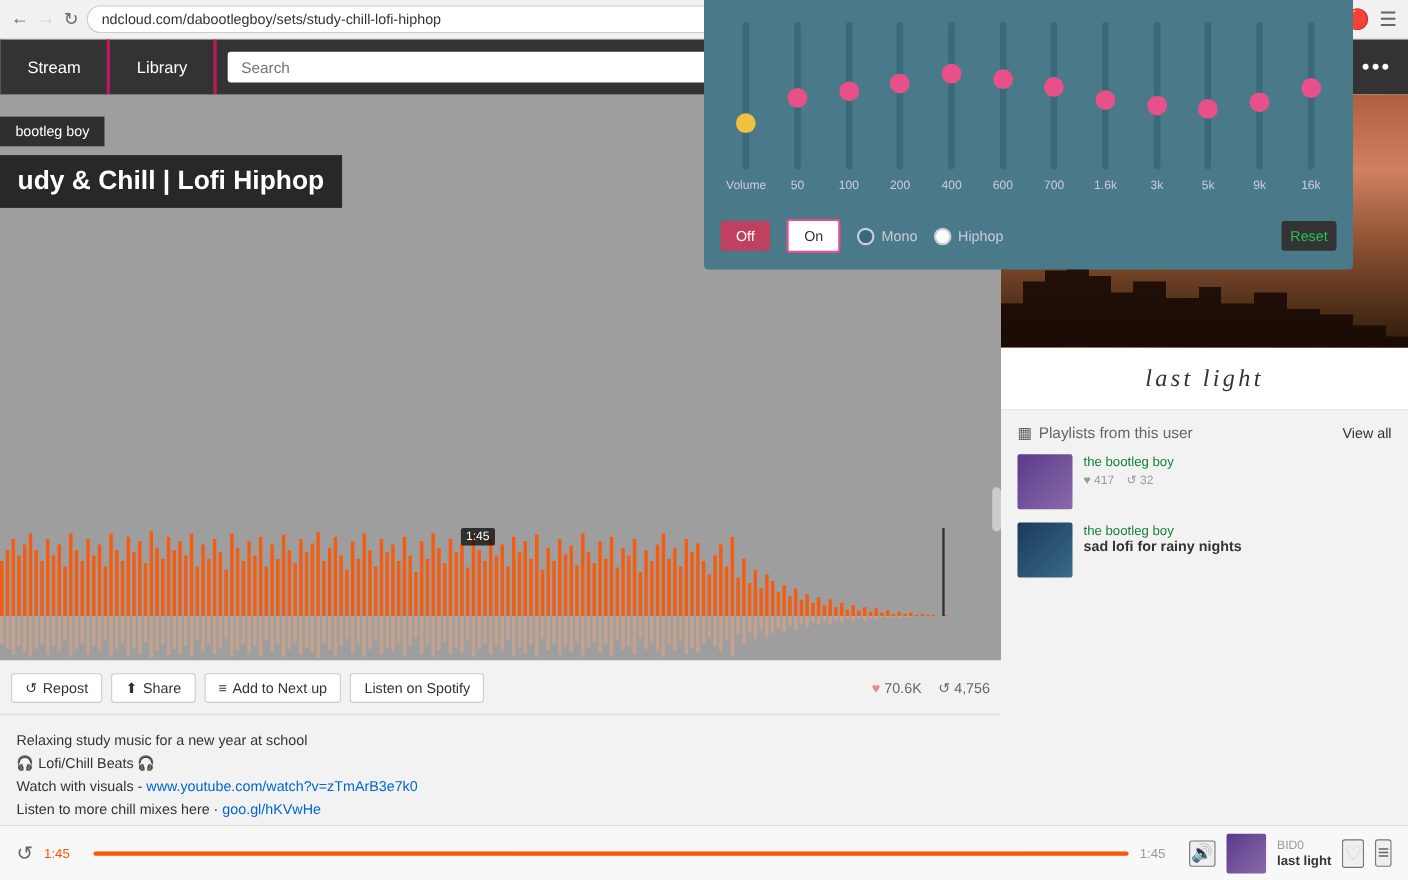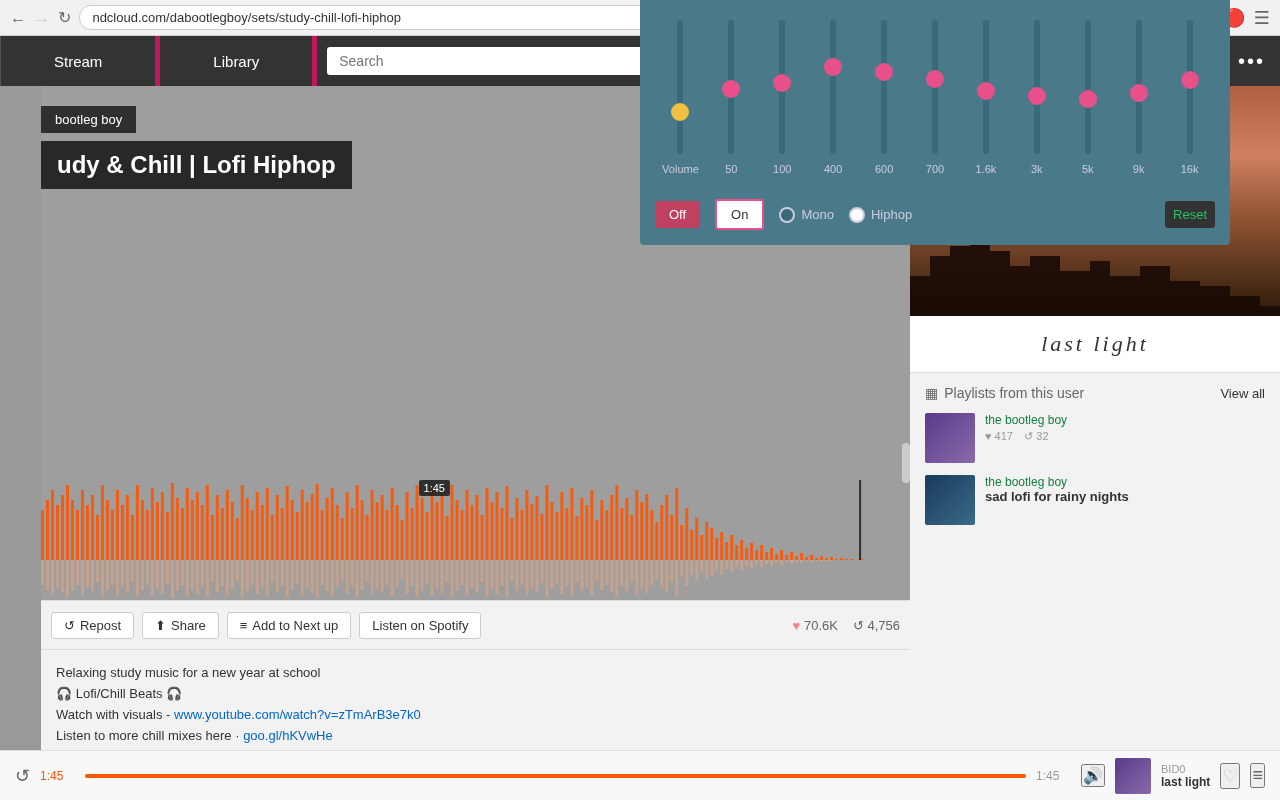--- a/index.html
+++ b/index.html
@@ -27,28 +27,28 @@
 
     
     .nav-bar {
       background: #333;
       height: 50px;
       display: flex;
       align-items: center;
       padding: 0;
     }
     .nav-tab {
-      padding: 0 53px;
+      padding: 0 24px;
       height: 100%;
       display: flex;
       align-items: center;
       color: white;
       font-size: 15px;
       cursor: pointer;
-      border-right: 5px solid #be185d;
+      border-right: 3px solid #be185d;
     }
     .nav-tab:first-child { border-left: 1px solid #555; }
     .search-bar {
       flex: 1;
       margin: 0 10px;
       background: white;
       border: none;
       border-radius: 3px;
       padding: 6px 12px;
       font-size: 14px;
@@ -68,21 +68,20 @@
       height: calc(800px - 36px - 50px);
       position: relative;
     }
 
     
     .content-area {
       flex: 1;
       background: #9e9e9e;
       position: relative;
       overflow: hidden;
-      margin-left: 41px;
     }
 
     .artist-label {
       position: absolute;
       top: 20px;
       left: 0;
       background: rgba(0,0,0,0.7);
       color: white;
       padding: 6px 14px;
       font-size: 13px;
@@ -953,20 +952,26 @@
       <div class="eq-label">50</div>
     </div>
 
     <div class="eq-slider-col">
       <div class="eq-slider-track" style="position:relative;">
         <div class="eq-knob eq-knob-pink" style="top:40%;position:absolute;"></div>
       </div>
       <div class="eq-label">100</div>
     </div>
 
+    <div class="eq-slider-col">
+      <div class="eq-slider-track" style="position:relative;">
+        <div class="eq-knob eq-knob-pink" style="top:35%;position:absolute;"></div>
+      </div>
+      <div class="eq-label">200</div>
+    </div>
 
     <div class="eq-slider-col">
       <div class="eq-slider-track" style="position:relative;">
         <div class="eq-knob eq-knob-pink" style="top:28%;position:absolute;"></div>
       </div>
       <div class="eq-label">400</div>
     </div>
 
     <div class="eq-slider-col">
       <div class="eq-slider-track" style="position:relative;">

